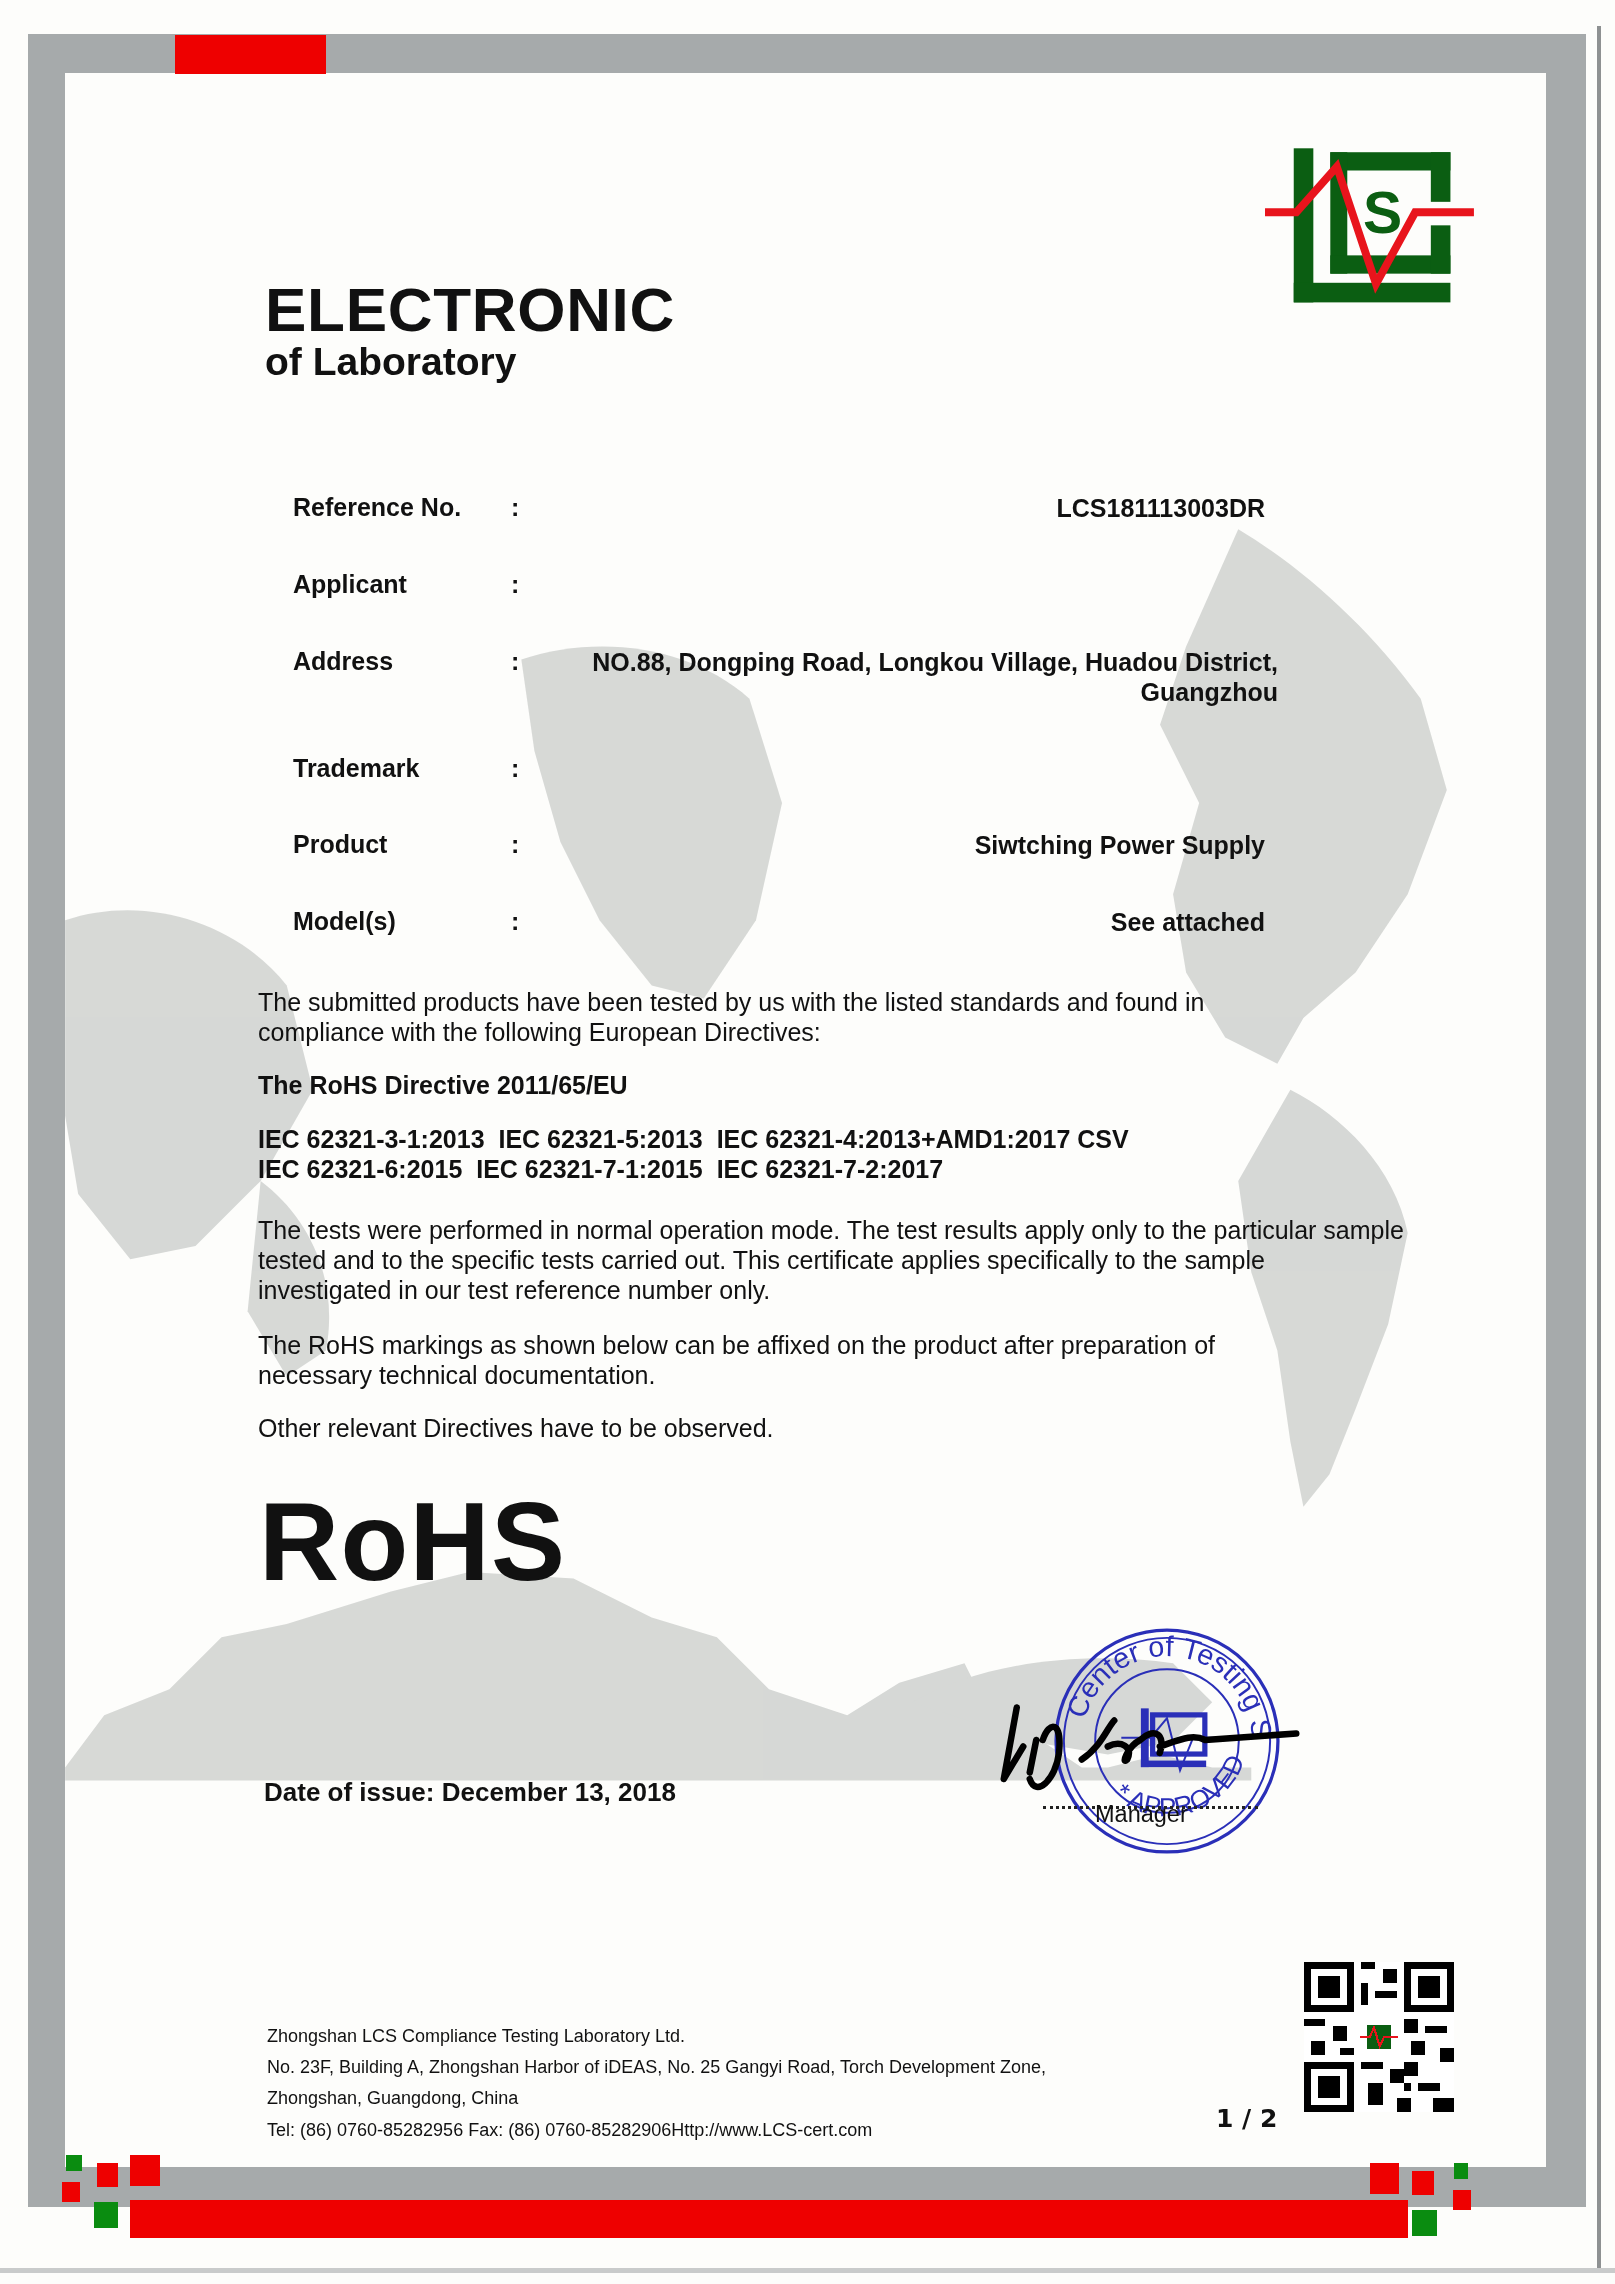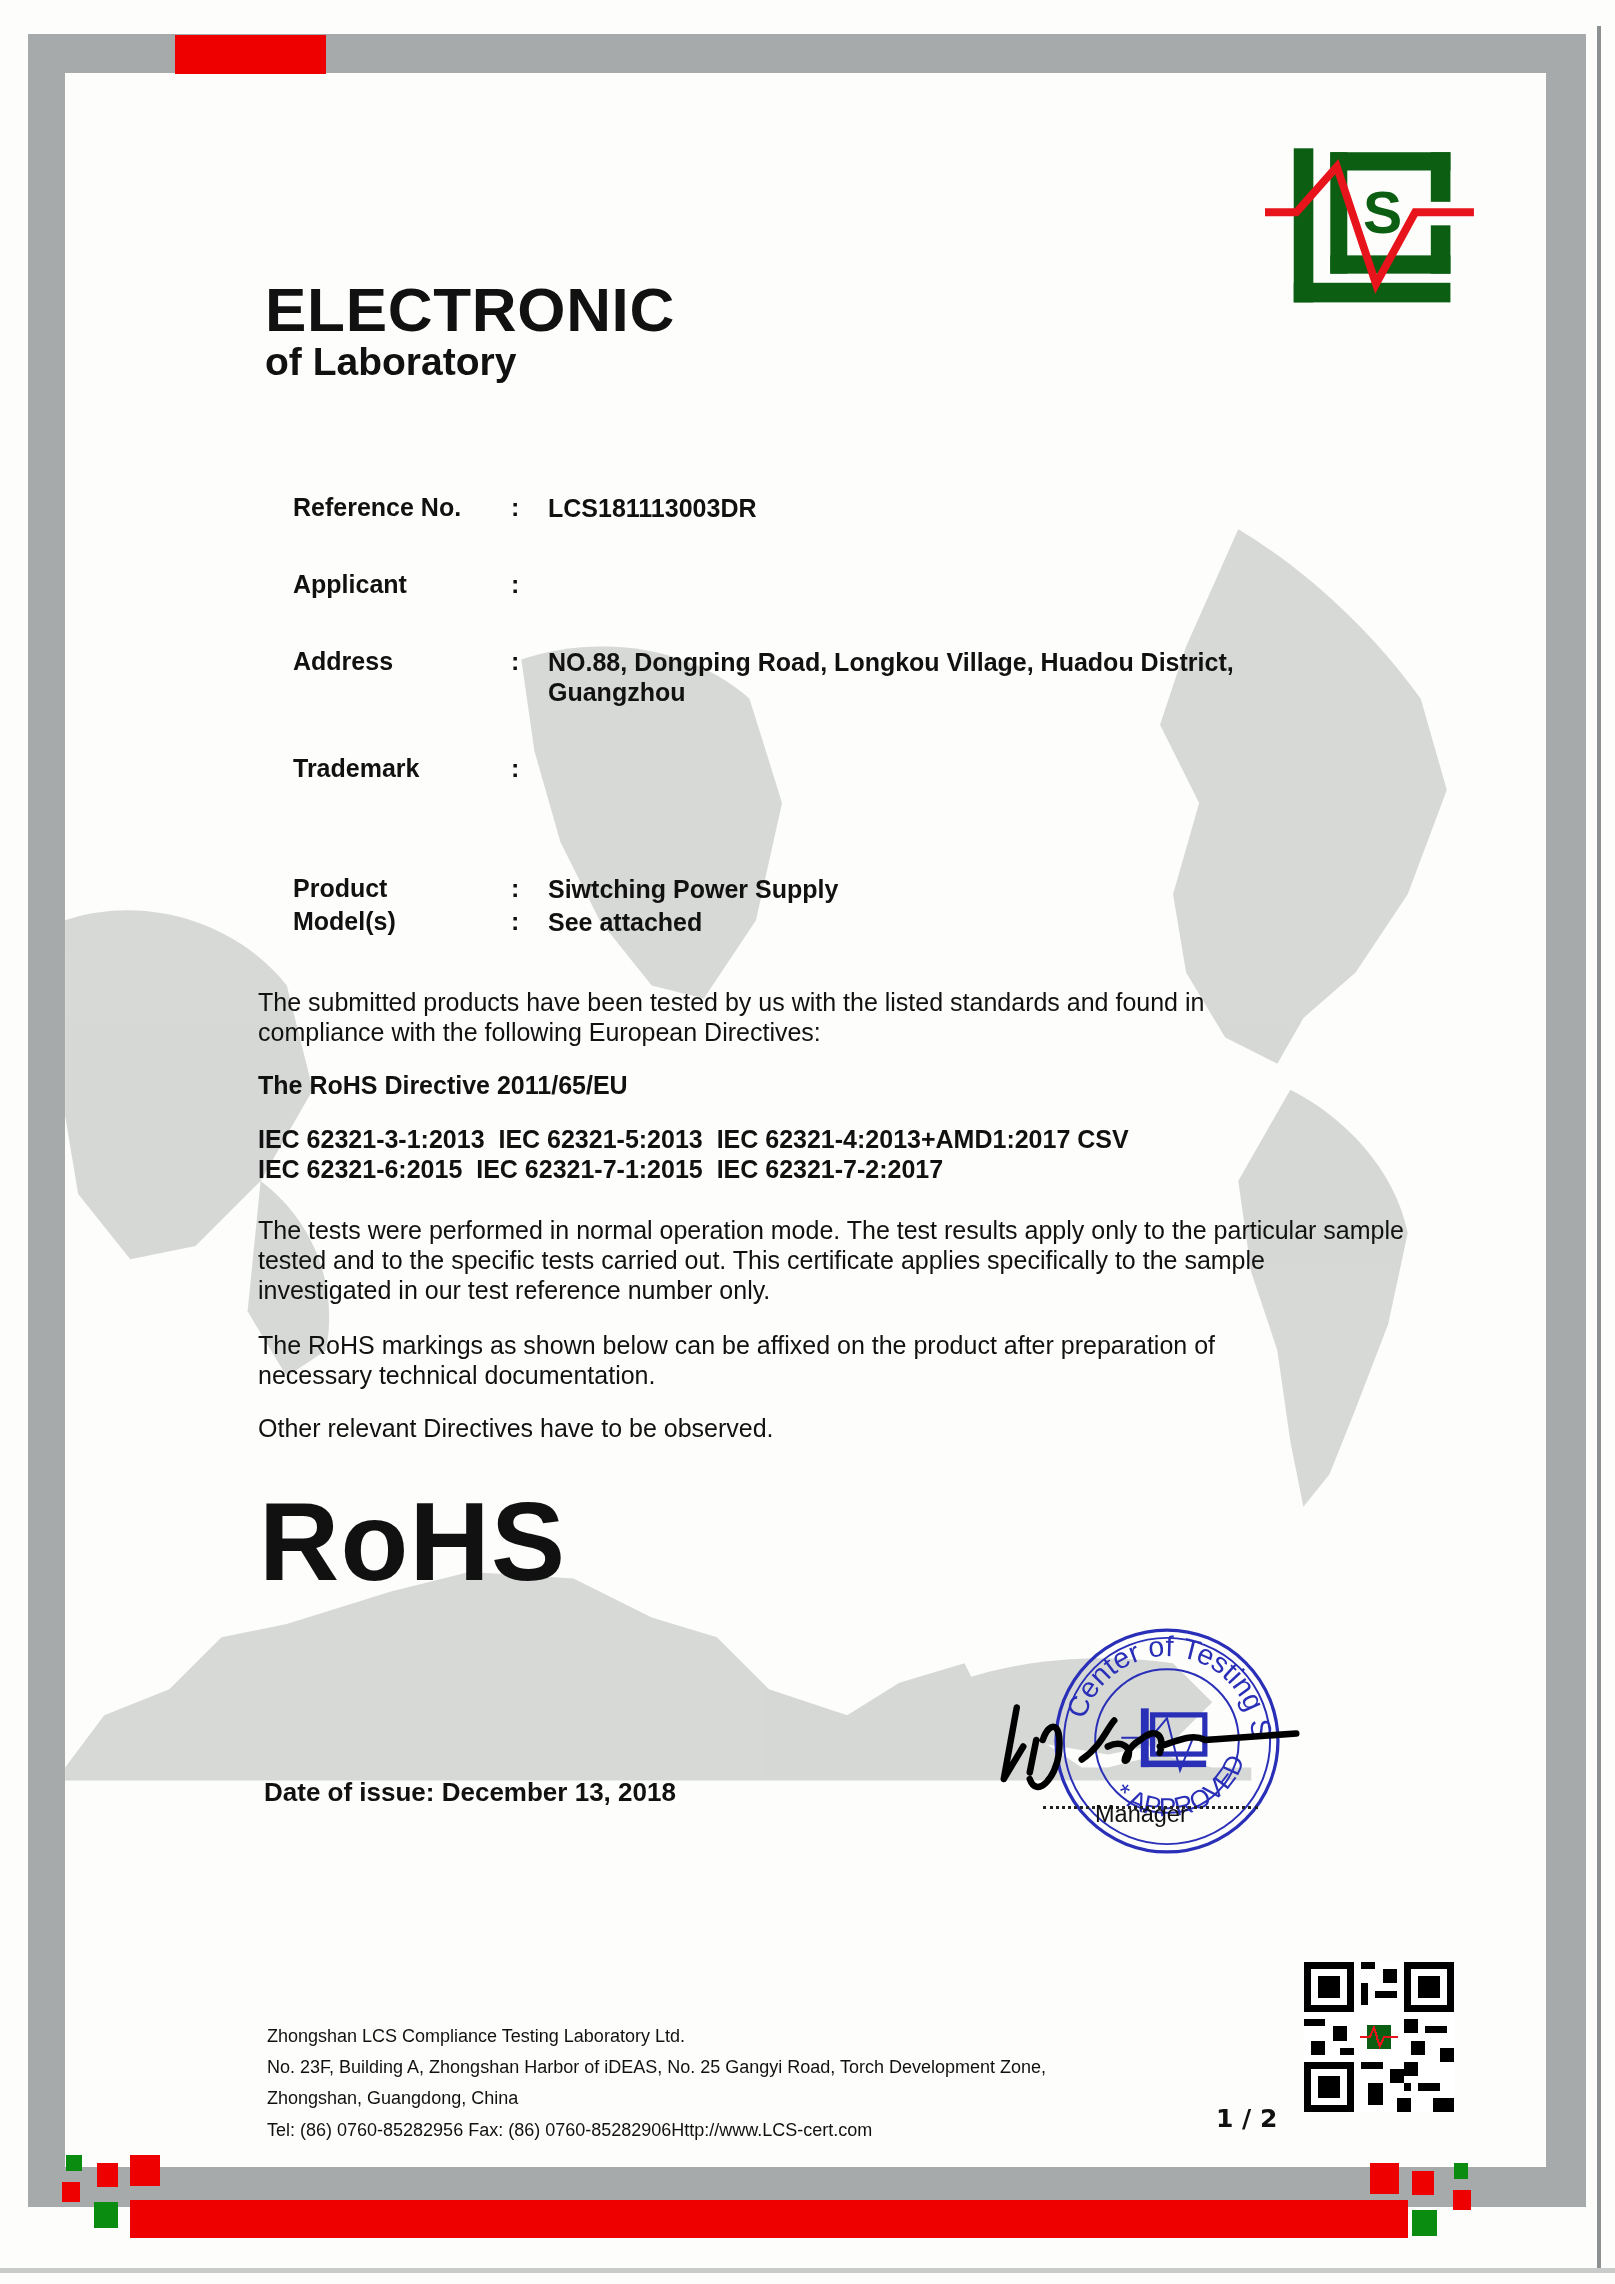--- a/index.html
+++ b/index.html
@@ -21,21 +21,21 @@
   .green { background:#0a8c10; }
   
   .map { left:65px; top:73px; width:1481px; height:2094px; }
   
   .title { left:265px; top:274px; font-size:62px; font-weight:bold; letter-spacing:0.7px; }
   .subtitle { left:265px; top:340px; font-size:39px; font-weight:bold; }
   
   .field { position:absolute; left:249px; font-size:25px; font-weight:bold; display:flex;margin-left:44px; }
   .field .lbl { width:218px; }
   .field .colon { width:37px; }
-  .field .val { width:717px; line-height:30px; }
+  .field .val { width:717px; line-height:30px;text-align:right; }
   .para { position:absolute; left:258px; font-size:25px; line-height:30px; width:1160px; }
   .bold { font-weight:bold; }
   .rohs { left:259px; top:1478px; font-size:111px; font-weight:bold; letter-spacing:1.3px; }
   .date { left:256px; top:1777px; font-size:26px; font-weight:bold;margin-left:8px; }
   .footer { left:267px; font-size:18px; }
   .page-num { left:1216px; top:2104px; font-size:25px; font-weight:bold; font-family:"DejaVu Sans", sans-serif; }
   .manager { left:1095px; top:1801px; font-size:23.5px; }
   .sig-line { left:1043px; top:1806px; width:215px; border-top:3.3px dotted #222; }
 </style>
 </head>
@@ -85,21 +85,21 @@
 </div>
 <div class="field" style="top:647px">
   <span class="lbl">Address</span>
   <span class="colon">:</span>
   <span class="val" style="width:730px">NO.88, Dongping Road, Longkou Village, Huadou District, Guangzhou</span>
 </div>
 <div class="field" style="top:754px">
   <span class="lbl">Trademark</span>
   <span class="colon">:</span>
 </div>
-<div class="field" style="top:874px">
+<div class="field" style="top:830px">
   <span class="lbl">Product</span>
   <span class="colon">:</span>
   <span class="val">Siwtching Power Supply</span>
 </div>
 <div class="field" style="top:907px">
   <span class="lbl">Model(s)</span>
   <span class="colon">:</span>
   <span class="val">See attached</span>
 </div>
 

